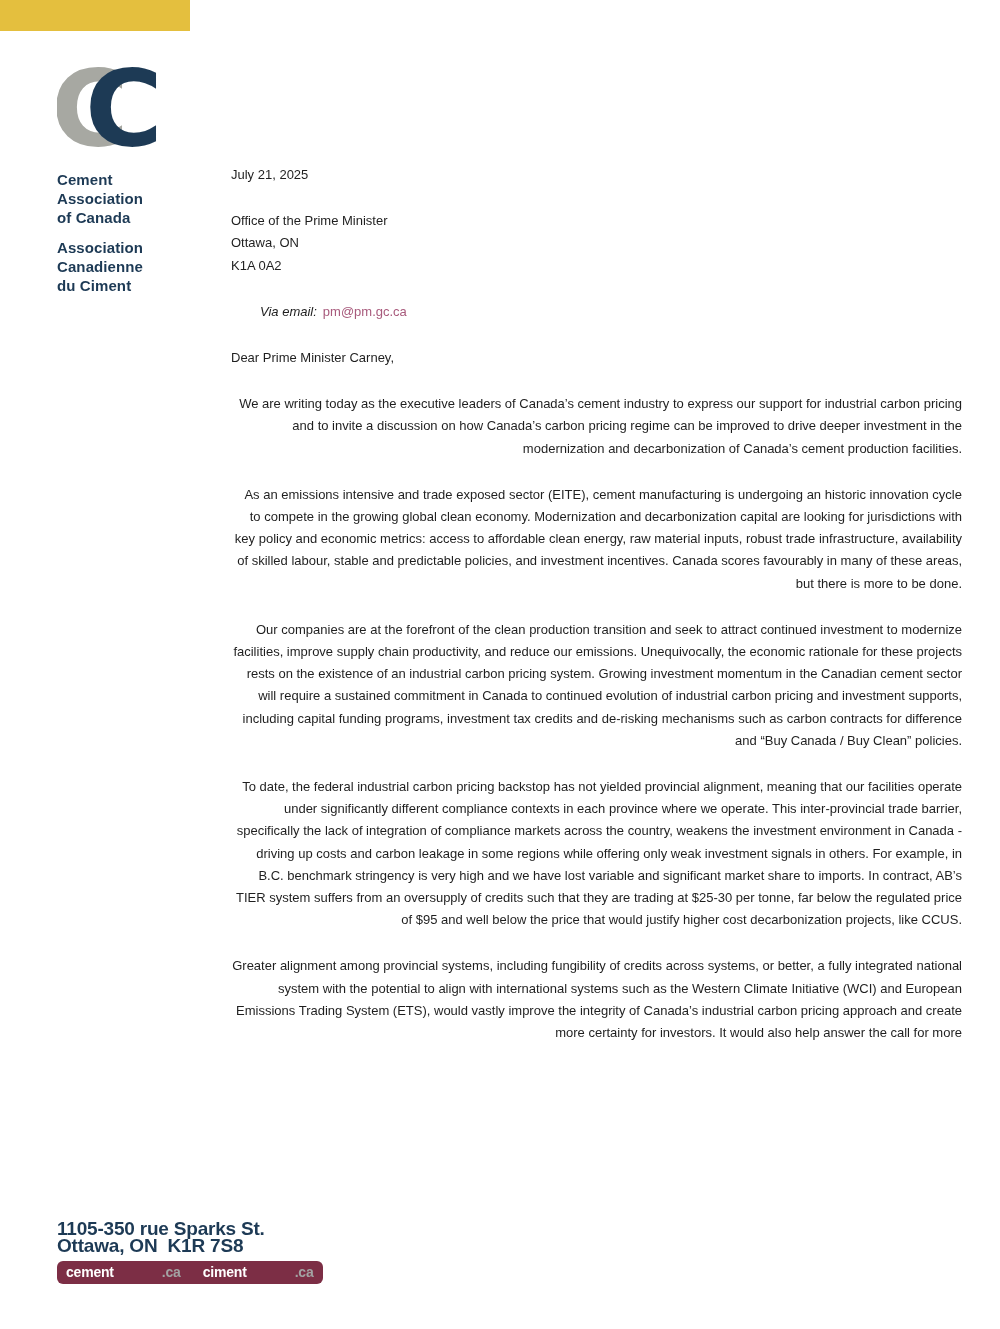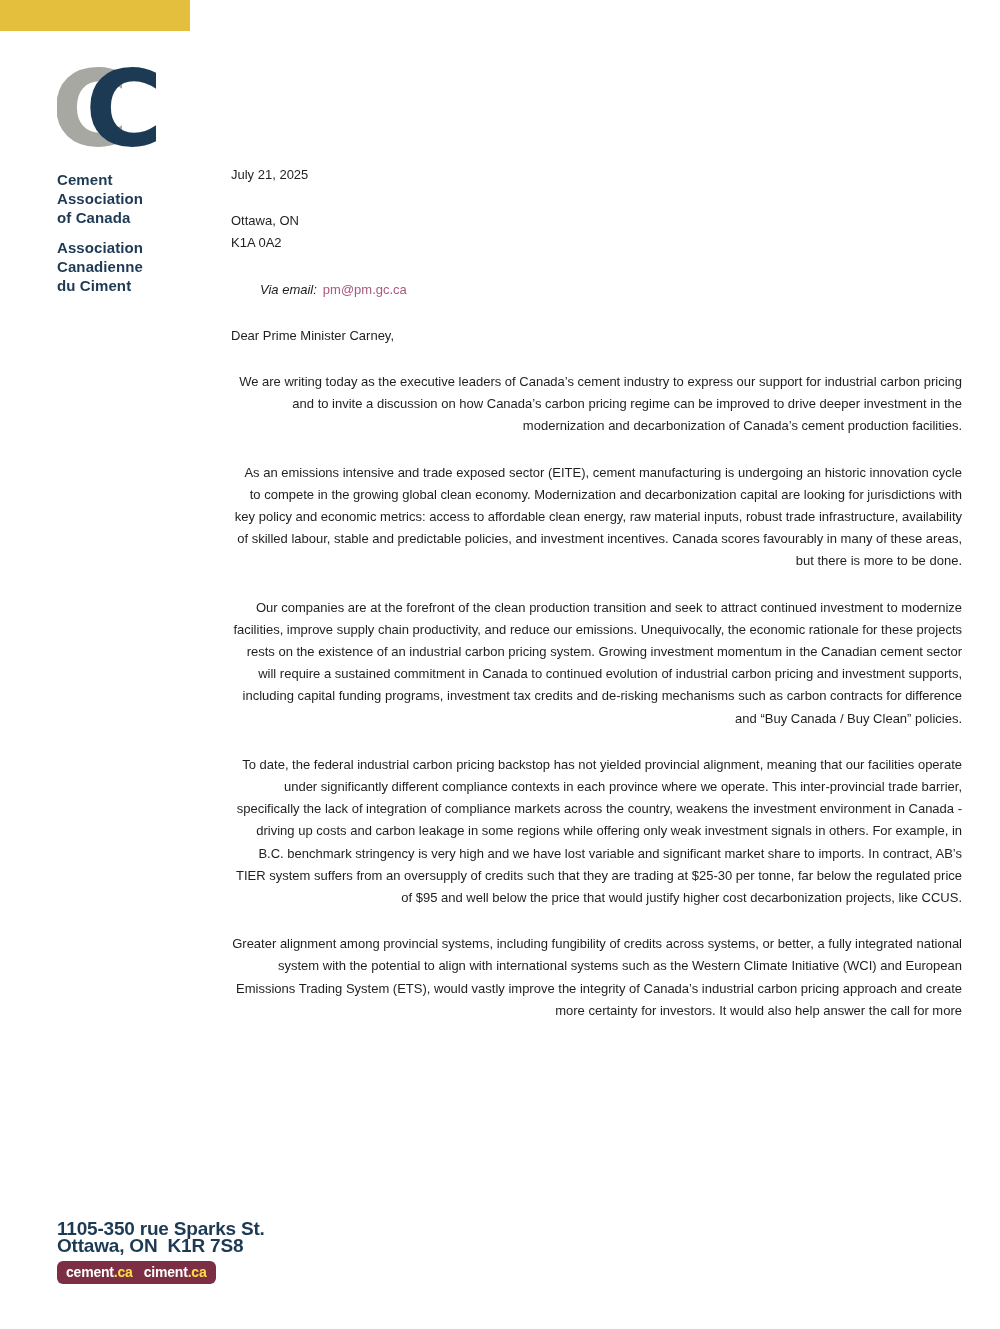--- a/index.html
+++ b/index.html
@@ -75,23 +75,23 @@
     display: inline-block;
     margin-top: 7px;
     background: #7c2e45;
     border-radius: 6px;
     padding: 3px 9px 4px 9px;
     font-size: 14px;
     font-weight: bold;
     letter-spacing: -0.2px;
   }
   .badge .site { cursor: pointer; }
-  .badge .site + .site { margin-left: 11px; }
+  .badge .site + .site { margin-left: 22px; }
   .badge .site-name { color: #ffffff; }
-  .badge .site-tld { color: #fde047; }
+  .badge .site-tld { color: #a3a3a3; padding-left: 48px; }
 </style>
 </head>
 <body>
 
 <div class="page">
 
   <div class="gold-bar"></div>
 
   <aside class="letterhead">
     <div class="logo">
@@ -109,20 +109,21 @@
       <div>Association</div>
       <div>Canadienne</div>
       <div>du Ciment</div>
     </div>
   </aside>
 
   <main class="body-col">
     <div class="block">July 21, 2025</div>
 
     <div class="block">
+      <div>Office of the Prime Minister</div>
       <div>Ottawa, ON</div>
       <div>K1A 0A2</div>
     </div>
 
     <div class="block">
       <span class="via-label">Via email:</span><a class="email-link">pm@pm.gc.ca</a>
     </div>
 
     <div class="block">Dear Prime Minister Carney,</div>
 

